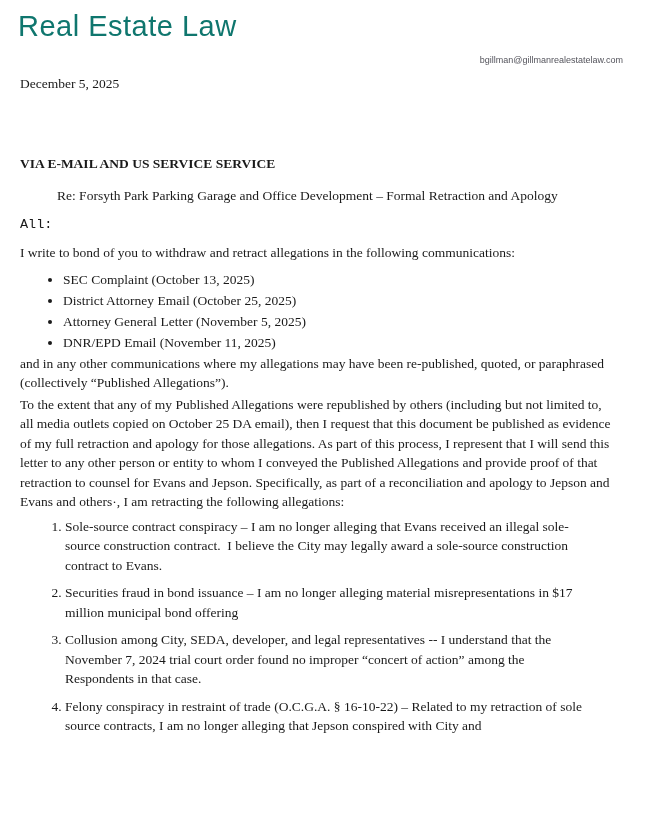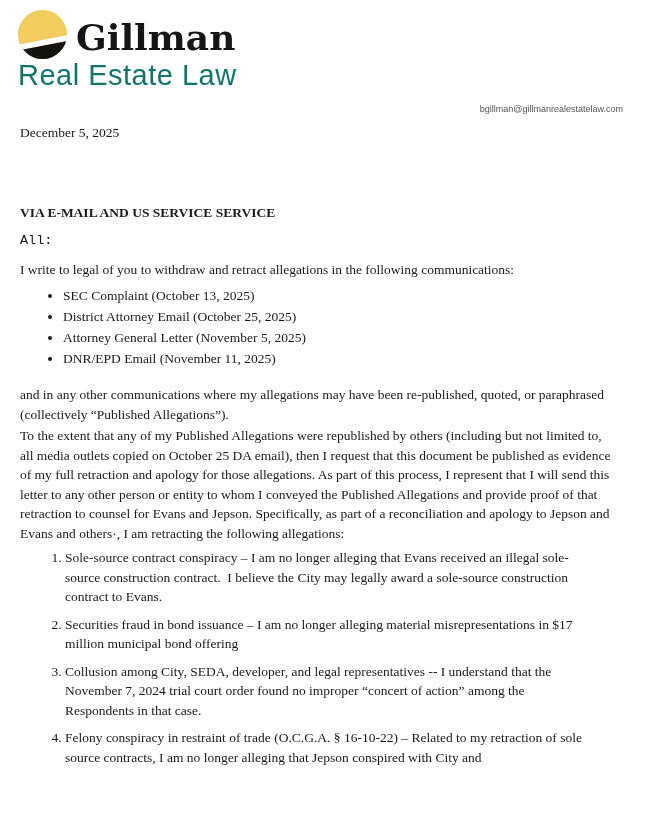--- a/index.html
+++ b/index.html
@@ -53,55 +53,49 @@
   .letter{max-width:592px;}
   .date-line{margin-top:8px;}
   .delivery-line{margin-top:60px;font-weight:700;}
   .subject-line{margin-top:13px;padding-left:37px;}
   .salutation{margin-top:9px;font-family:Liberation Mono, monospace;}
   .para{margin-top:9px;white-space:pre-wrap;}
   ul.comm-list{
     list-style:disc;margin:6px 0 0 0;padding-left:43px;
   }
   ul.comm-list li{line-height:21px;white-space:pre-wrap;}
-  .after-list{margin-top:16px;}
+  .after-list{margin-top:1px;}
   .retraction-para{margin-top:2px;}
   ol.allegation-list{
     margin:5px 0 0 0;padding-left:45px;
   }
   ol.allegation-list li{
     max-width:522px;margin-bottom:8px;white-space:pre-wrap;
   }
 </style>
 </head>
 <body>
 
 <div class="page">
 
   <header class="letterhead">
-    <div class="logo-row">
-      <div class="logo-mark">
-        <div class="logo-stripe"></div>
-        <div class="logo-dark"></div>
-      </div>
-      <div class="logo-name">Gillman</div>
-    </div>
     <div class="logo-tagline">Real Estate Law</div>
     <div class="header-email">bgillman@gillmanrealestatelaw.com</div>
   </header>
 
   <main class="letter">
     <div class="date-line">December 5, 2025</div>
 
     <div class="delivery-line">VIA E-MAIL AND US SERVICE SERVICE</div>
 
+    <div class="subject-line">Re: Forsyth Park Parking Garage and Office Development – Formal Retraction and Apology</div>
 
     <div class="salutation">All:</div>
 
-    <p class="para">I write to legal of you to withdraw and retract allegations in the following communications:</p>
+    <p class="para">I write to bond of you to withdraw and retract allegations in the following communications:</p>
 
     <ul class="comm-list">
         <li>SEC Complaint (October 13, 2025)</li>
         <li>District Attorney Email (October 25, 2025)</li>
         <li>Attorney General Letter (November 5, 2025)</li>
         <li>DNR/EPD Email (November 11, 2025)</li>
       </ul>
 
     <p class="para after-list">and in any other communications where my allegations may have been re-published, quoted, or paraphrased (collectively “Published Allegations”).</p>
 

